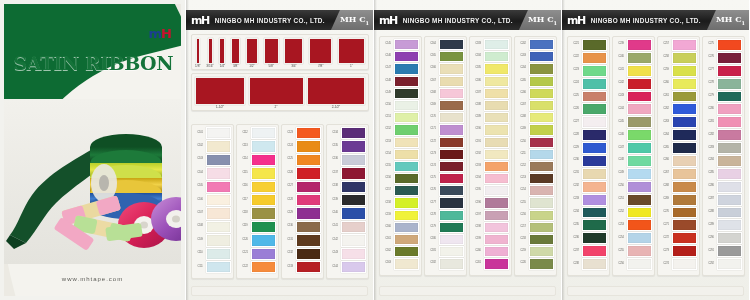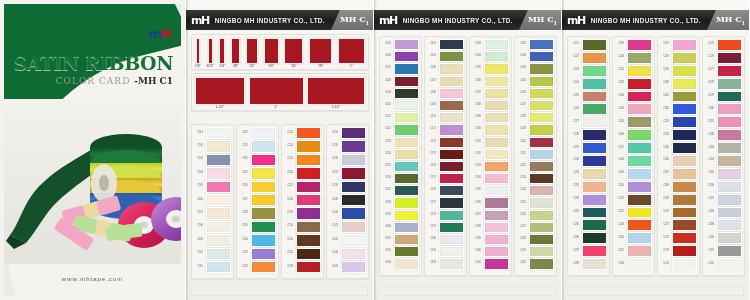--- a/index.html
+++ b/index.html
@@ -123,24 +123,20 @@
     <div class="cover-inner">
       <div class="cover-green-wedge2"></div>
       <div class="cover-green-wedge"></div>
       <div class="cover-white-sweep"></div>
 
       <div class="cover-logo">
         <span class="mh">m<span class="h">H</span></span>
       </div>
 
       <div class="cover-title">SATIN RIBBON</div>
-      <div class="cover-sub">
-        <span>COLOR CARD</span>
-        <span class="code">-MH C1</span>
-      </div>
 
       <svg class="cover-photo" viewBox="0 0 185 165" preserveAspectRatio="none">
         <defs>
           <linearGradient id="gDark" x1="0" y1="0" x2="0" y2="1">
             <stop offset="0" stop-color="#0f4f24"></stop>
               <stop offset="0.5" stop-color="#1d7a3a"></stop>
               <stop offset="1" stop-color="#0b3d1c"></stop>
           </linearGradient>
           <linearGradient id="gLime" x1="0" y1="0" x2="0" y2="1">
             <stop offset="0" stop-color="#b9cf2a"></stop>

